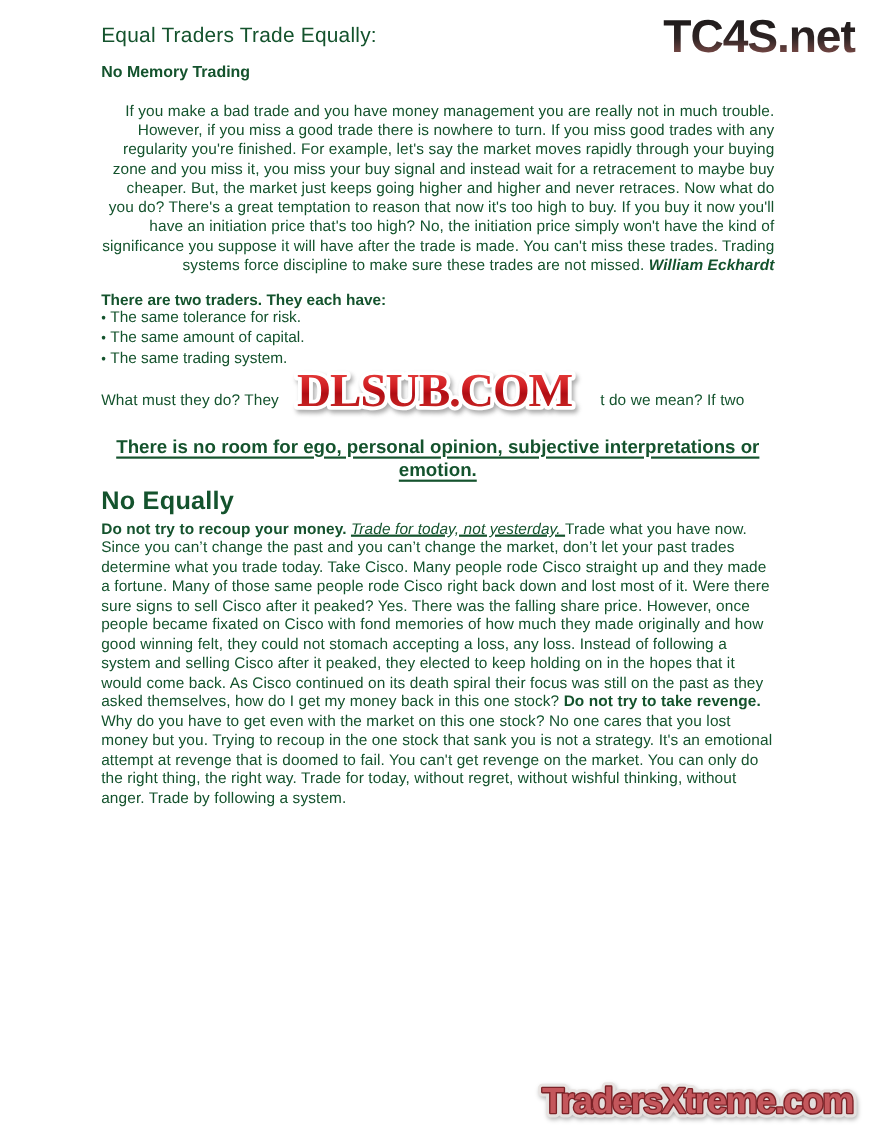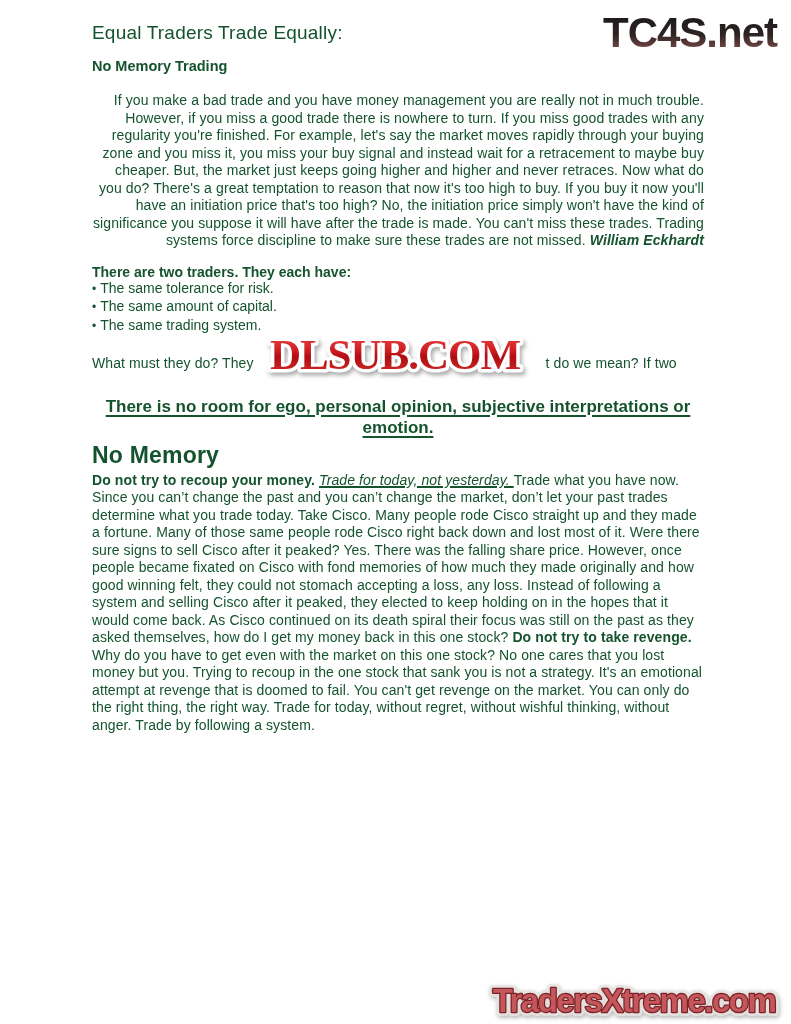--- a/index.html
+++ b/index.html
@@ -164,21 +164,21 @@
             <stop offset="100%" stop-color="#d8342f"></stop>
           </linearGradient>
         </defs>
         <text x="151" y="40" text-anchor="middle" font-family="Liberation Serif, serif" font-weight="bold" font-size="43" letter-spacing="-1" fill="url(#gradRed)" stroke="#ffffff" stroke-width="7" paint-order="stroke" stroke-linejoin="round">DLSUB.COM</text>
       </svg>
     </div>
 
 
     <div class="ego-head"><span class="u">There is no room for ego, personal opinion, subjective interpretations or emotion.</span></div>
 
-    <h2 class="nm-head">No Memory</h2>
+    <h2 class="nm-head">No Equally</h2>
 
     <p class="body-text para3"><span class="b">Do not try to recoup your money. </span><span class="iu">Trade for today, not yesterday. </span><span>Trade what you have now. Since you can’t change the past and you can’t change the market, don’t let your past trades determine what you trade today. Take Cisco. Many people rode Cisco straight up and they made a fortune. Many of those same people rode Cisco right back down and lost most of it. Were there sure signs to sell Cisco after it peaked? Yes. There was the falling share price. However, once people became fixated on Cisco with fond memories of how much they made originally and how good winning felt, they could not stomach accepting a loss, any loss. Instead of following a system and selling Cisco after it peaked, they elected to keep holding on in the hopes that it would come back. As Cisco continued on its death spiral their focus was still on the past as they asked themselves, how do I get my money back in this one stock? </span><span class="b">Do not try to take revenge. </span><span>Why do you have to get even with the market on this one stock? No one cares that you lost money but you. Trying to recoup in the one stock that sank you is not a strategy. It's an emotional attempt at revenge that is doomed to fail. You can't get revenge on the market. You can only do the right thing, the right way. Trade for today, without regret, without wishful thinking, without anger. Trade by following a system.</span></p>
 
   </div>
 
   <svg class="logo-bottom" viewBox="0 0 310 42" aria-hidden="true">
     <text x="155" y="31" text-anchor="middle" font-family="Liberation Sans, sans-serif" font-weight="bold" font-size="33" letter-spacing="-1.5" fill="none" stroke="#e8e4e2" stroke-width="8" stroke-linejoin="round" opacity="0.9">TradersXtreme.com</text>
     <text x="155" y="31" text-anchor="middle" font-family="Liberation Sans, sans-serif" font-weight="bold" font-size="33" letter-spacing="-1.5" fill="#c4575c" stroke="#7c2227" stroke-width="2.5" paint-order="stroke" stroke-linejoin="round">TradersXtreme.com</text>
   </svg>
 

